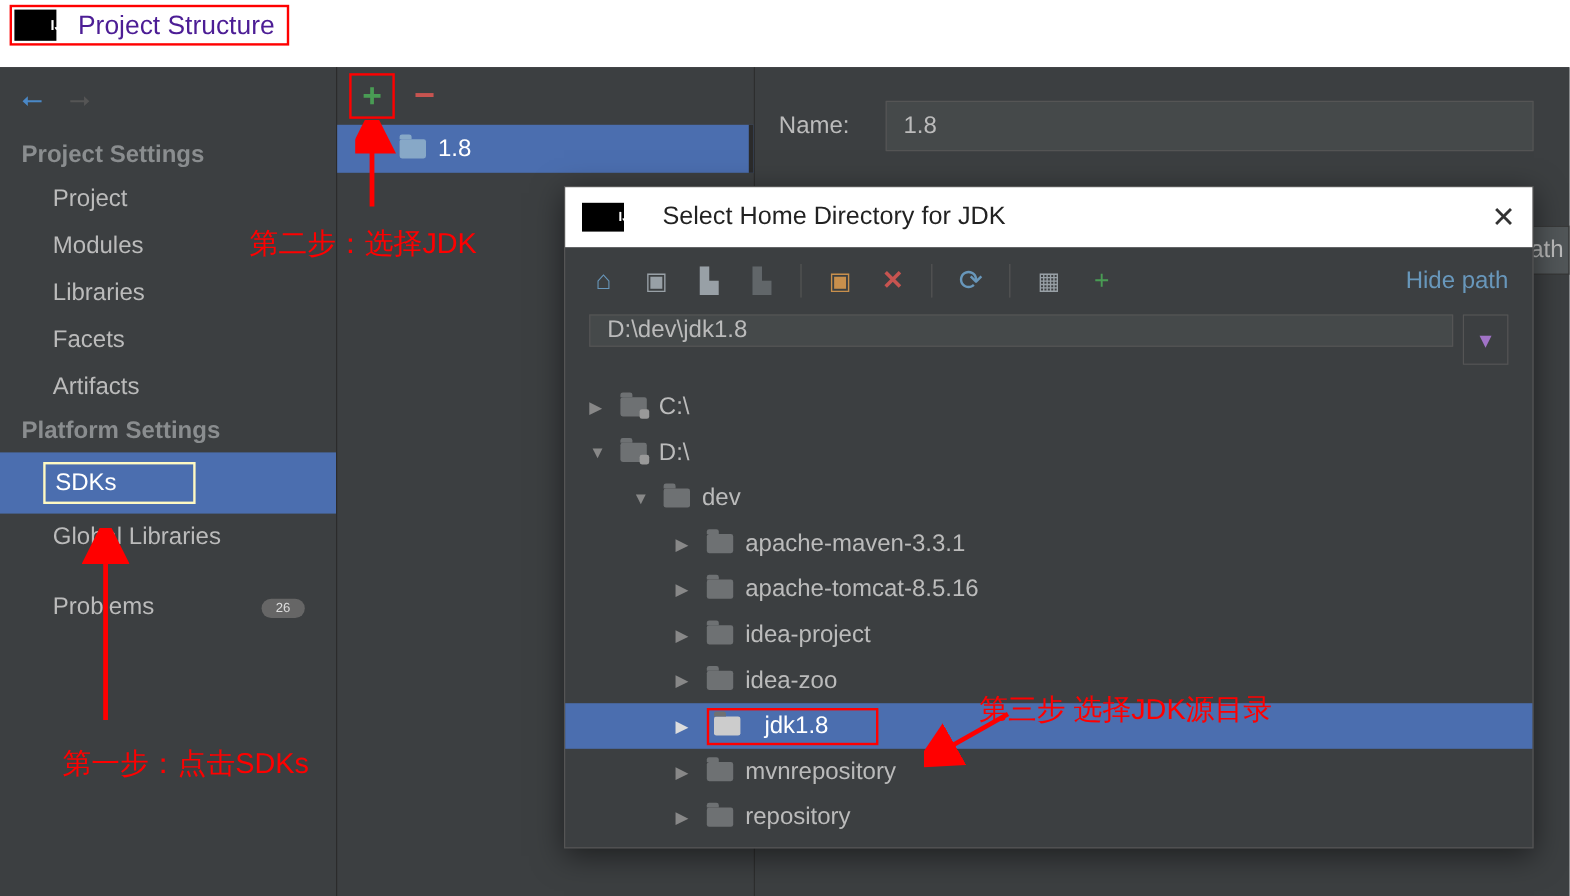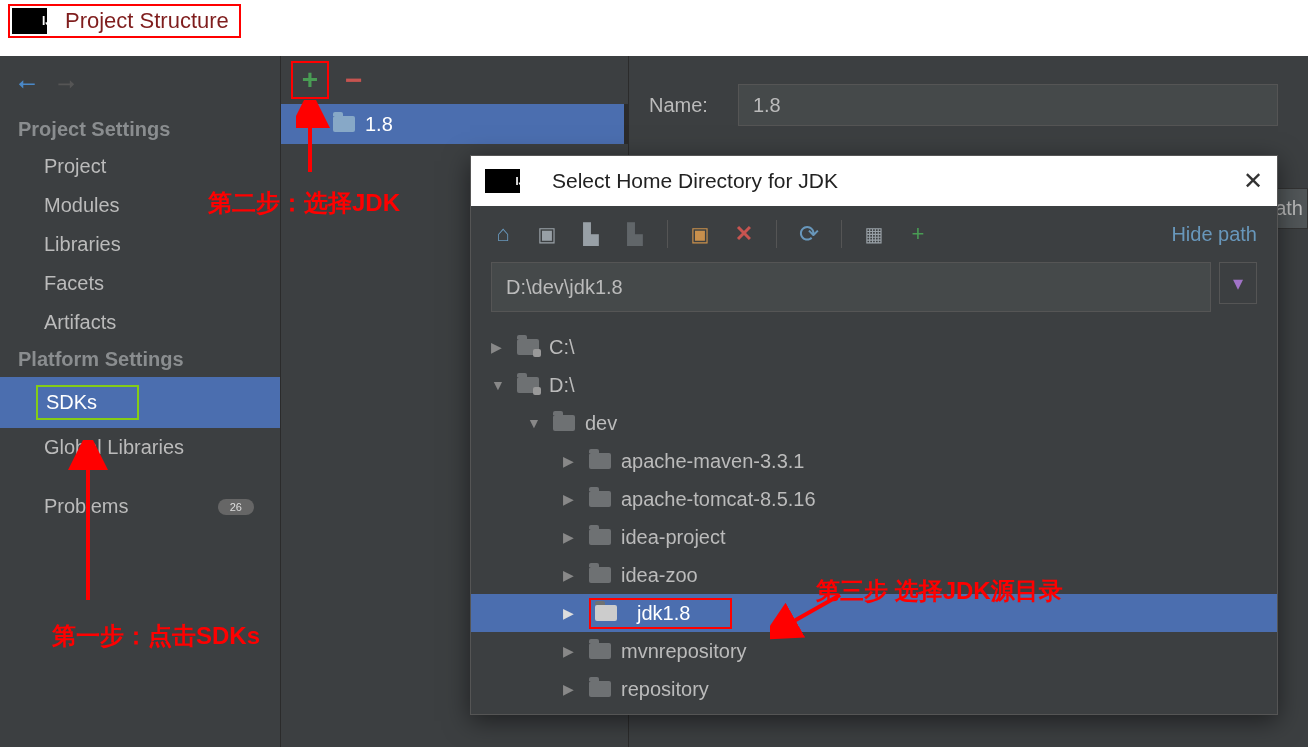--- a/index.html
+++ b/index.html
@@ -1,32 +1,32 @@
 <!DOCTYPE html>
 <html><head>
 <meta charset="utf-8">
 <style>
 * { box-sizing: border-box; margin: 0; padding: 0; font-family: "Segoe UI", Arial, sans-serif; }
 body { width: 1308px; height: 747px; background: #fff; position: relative; overflow: hidden; }
 
 .titlebar { height: 42px; display: flex; align-items: center; padding: 0 8px; background: #fff; }
 .titlebar-highlight { border: 2px solid #ff0000; display: inline-flex; align-items: center; padding: 2px 10px 2px 2px; height: 34px; }
 .app-icon { width: 26px; height: 26px; background: #000; color: #fff; display: flex; align-items: center; justify-content: center; font-size: 12px; font-weight: bold; margin-right: 18px; padding-left: 35px; }
-.title-text { color: #7f1d1d; font-size: 22px; }
+.title-text { color: #4c1d95; font-size: 22px; }
 
 .dark-area { position: absolute; top: 56px; left: 0; right: 0; bottom: 0; background: #3c3f41; display: flex; }
 
 .sidebar { width: 280px; background: #3c3f41; color: #bbb; font-size: 20px; padding-top: 14px; position: relative; }
 .nav-arrows { display: flex; gap: 22px; padding: 0 0 16px 18px; }
 .nav-arrow { color: #4a88c7; font-size: 22px; cursor: pointer; }
 .nav-arrow.dim { color: #555; }
 .section-header { color: #8a8d8f; font-weight: bold; padding: 6px 18px; font-size: 20px; }
 .sidebar-item { padding: 8px 18px 8px 44px; cursor: pointer; color: #bbb; display:flex; align-items:center; justify-content:space-between;text-align:right;}
 .sidebar-item.selected { background: #4b6eaf; color: #fff; }
-.sdks-highlight { border: 2px solid #84cc16; display:inline-block; padding: 4px 40px 4px 8px; margin-left:-8px;}
+.sdks-highlight { border: 2px solid #fef9c3; display:inline-block; padding: 4px 64px 4px 8px; margin-left:-8px;}
 .badge { background: #666; color: #ddd; border-radius: 12px; padding: 2px 12px; font-size: 11px; margin-right: 8px;}
 
 .middle-col { flex: 1; background: #3c3f41; border-left: 1px solid #2b2b2b; position: relative; }
 .mid-toolbar { height: 48px; display: flex; align-items: center; padding: 0 10px; gap: 16px; }
 .plus-highlight { border: 2px solid #ff0000; width: 38px; height: 38px; display:flex; align-items:center; justify-content:center; }
 .plus-icon { color: #499c54; font-size: 28px; font-weight: bold; }
 .minus-icon { color: #c75450; font-size: 30px; font-weight: bold; }
 .sdk-row { background: #4b6eaf; height: 40px; display:flex; align-items:center; padding-left: 52px; color:#fff; font-size:20px; gap:10px; border-right: 4px solid #2b2b2b;}
 .folder-icon-blue { width:22px; height:16px; background:#87a8c7; border-radius:2px; position:relative; }
 .folder-icon-blue::before { content:''; position:absolute; top:-4px; left:0; width:10px; height:4px; background:#87a8c7; border-radius:2px 2px 0 0;}
@@ -44,38 +44,38 @@
 .close-x { font-size: 24px; color: #333; cursor: pointer; font-weight:300;}
 .dialog-toolbar { height: 56px; display:flex; align-items:center; padding: 0 20px; gap: 20px; color:#888;}
 .tb-icon { width:24px; height:24px; display:inline-flex; align-items:center; justify-content:center; font-size:20px; color:#98a0a6; cursor:pointer;}
 .tb-home { color:#6897bb; font-size:22px;}
 .tb-delete { color:#c75450; font-size:22px; font-weight:bold;}
 .tb-refresh { color:#6897bb; font-size:24px;}
 .tb-new-folder { color:#c88f4c;}
 .tb-plus-folder { color:#499c54; font-size:22px;}
 .hide-path { margin-left:auto; color:#6897bb; font-size:20px; cursor:pointer;}
 .path-input-row { padding: 0 20px 10px 20px; display:flex; gap:8px;}
-.path-input { flex:1; background:#45494a; border:1px solid #555; color:#bbb; padding:8px 14px; font-size:20px; height:50px;}
+.path-input { flex:1; background:#45494a; border:1px solid #555; color:#bbb; padding:8px 14px; font-size:20px; height:27px;}
 .path-btn { width:38px; height:42px; background:#3c3f41; border:1px solid #555; color:#a173c7; font-size:20px; display:flex; align-items:center; justify-content:center;}
 
 .tree { padding: 6px 0; color:#bbb; font-size:20px; }
 .tree-row { height: 38px; display:flex; align-items:center; cursor:pointer; padding-left: 20px;}
 .tree-row.selected { background:#4b6eaf; color:#fff;}
 .indent-1 { padding-left: 20px;}
 .indent-2 { padding-left: 56px;}
 .indent-3 { padding-left: 92px;}
 .arrow { width: 18px; display:inline-block; color:#888; font-size:14px; margin-right:8px;}
 .folder-g { width:22px; height:16px; background:#6e7173; border-radius:2px; display:inline-block; margin-right:10px; position:relative;}
 .folder-g::before { content:''; position:absolute; top:-4px; left:0; width:10px; height:4px; background:#6e7173; border-radius:2px 2px 0 0;}
 .folder-g.disk::after { content:''; position:absolute; bottom:-2px; right:-2px; width:8px; height:8px; background:#999; border-radius:2px;}
 
 .jdk-highlight { border: 2px solid #ff0000; display:inline-flex; align-items:center; padding: 2px 40px 2px 4px; gap:10px;}
 
 
-.anno { position: absolute; color: #ff0000; font-size: 24px; font-weight: 700; pointer-events:none; z-index:50;}
+.anno { position: absolute; color: #ff0000; font-size: 24px; font-weight: 400; pointer-events:none; z-index:50;}
 .arrow-svg { position:absolute; pointer-events:none; z-index:49;}
 
 .sep { width:1px; height:28px; background:#555;}
 </style>
 </head>
 <body>
 
 <div class="titlebar">
   <span class="titlebar-highlight">
     <span class="app-icon">IJ</span>

